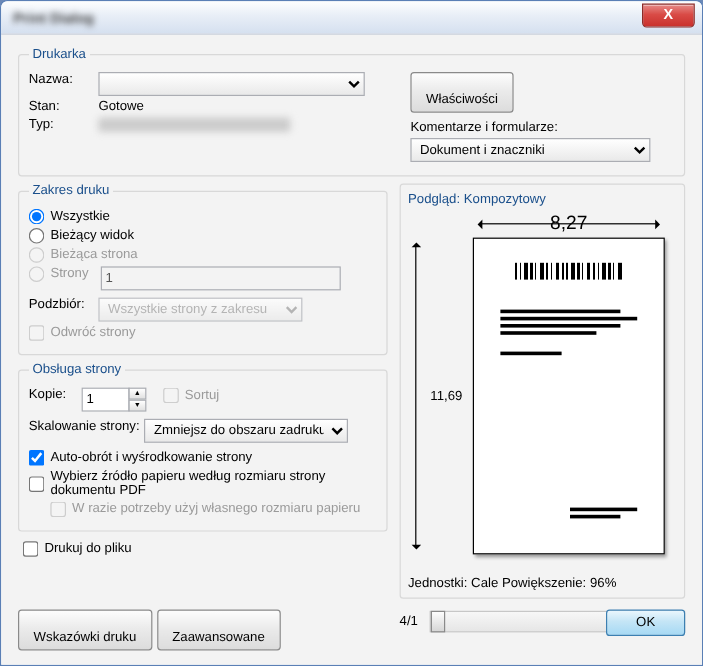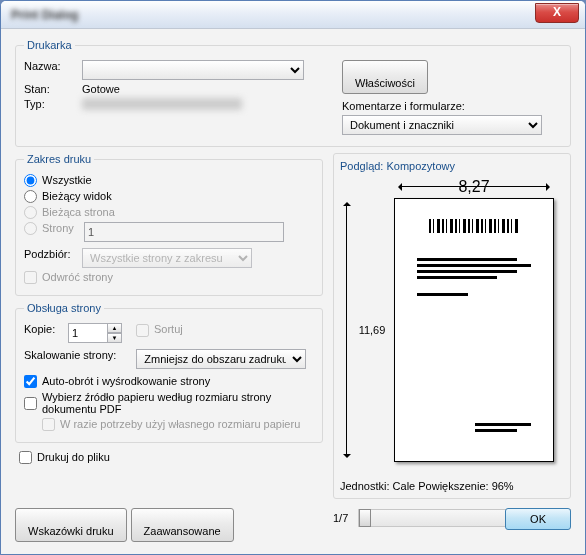--- a/index.html
+++ b/index.html
@@ -138,21 +138,21 @@
               <input type="text" value="1" style="">
               <span class="ar">
                   <div>▲</div>
                   <div>▼</div>
                 </span>
             </span>
             <span class="disabled" style="margin-left:14px"><input type="checkbox" disabled="" style=""><span>Sortuj</span></span>
           </div>
           <div class="row" style="margin-top:6px">
             <span>Skalowanie strony:</span>
-            <select style="width:170px;margin-left:20px"><option>Zmniejsz do obszaru zadruku</option></select>
+            <select style="width:170px;margin-left:4px"><option>Zmniejsz do obszaru zadruku</option></select>
           </div>
           <div class="row" style="margin-top:6px">
               <input type="checkbox" checked="" style="">
               <span>Auto-obrót i wyśrodkowanie strony</span>
             </div>
           <div class="row" style="align-items:center">
               <input type="checkbox" style="">
               <span style="width:250px">Wybierz źródło papieru według rozmiaru strony dokumentu PDF</span>
             </div>
           <div class="row disabled" style="margin-left:18px">
@@ -192,21 +192,21 @@
                 <div class="sig">
                     <div class="tl"></div>
                     <div class="tl" style="width:42px"></div>
                   </div>
               </div>
             </div>
           </div>
           <div class="units">Jednostki: Cale Powiększenie:  96%</div>
         </div>
         <div class="pgn">
-          <span>1/7</span>
+          <span>4/1</span>
           <div class="slider">
               <div class="thumb"></div>
             </div>
         </div>
       </div>
     </div>
 
     <div class="footer">
       <button>Wskazówki druku</button>
       <button style="margin-left:4px">Zaawansowane</button>

